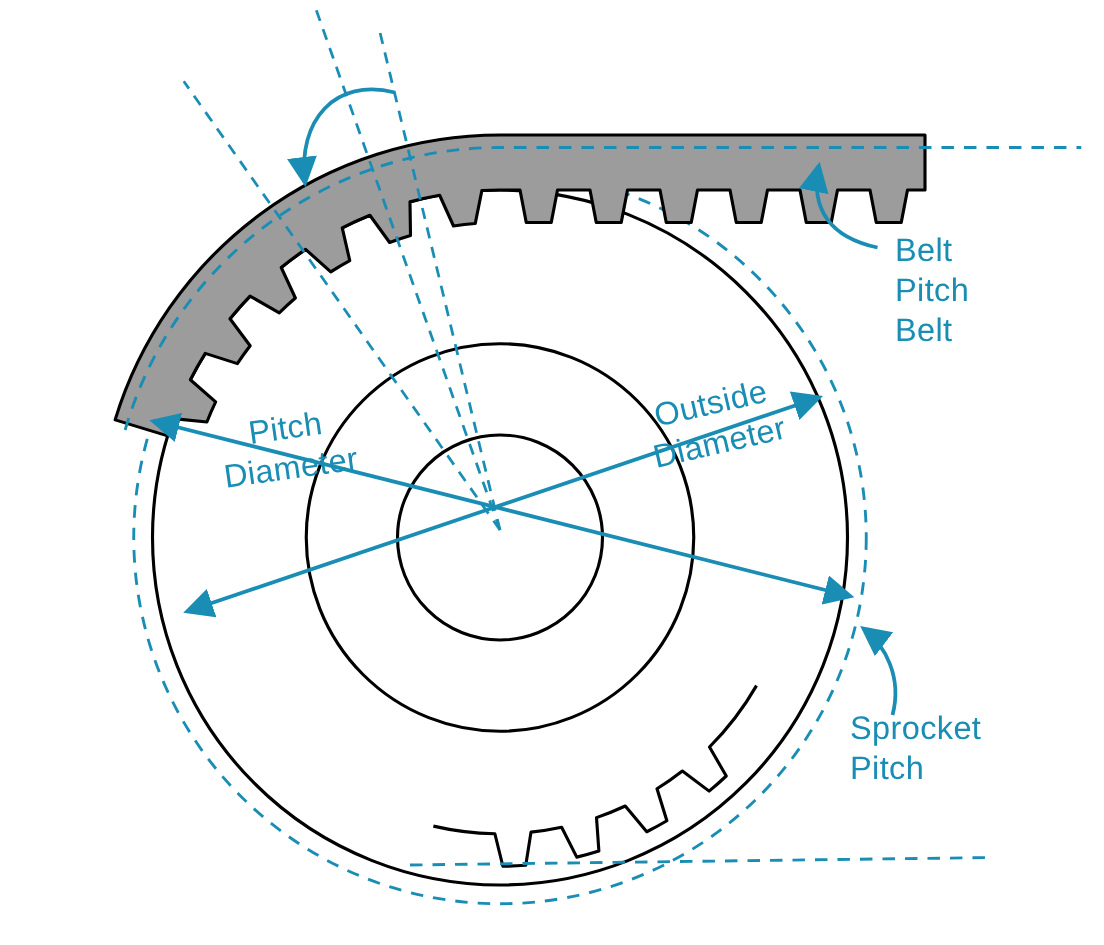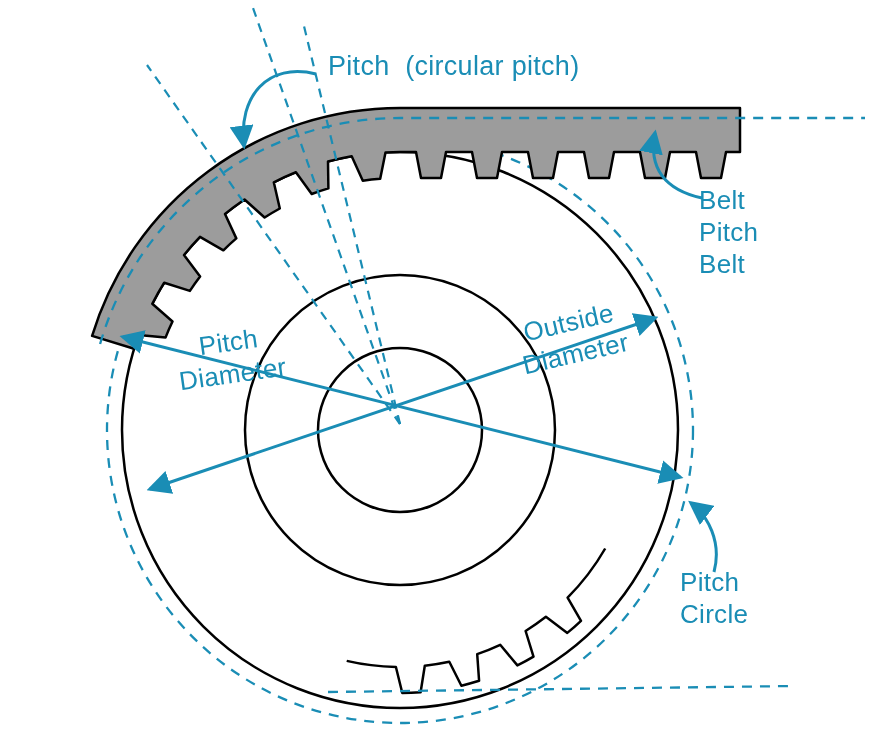--- a/index.html
+++ b/index.html
@@ -15,21 +15,21 @@
   .line-stroke{stroke:var(--line);}
   .accent-stroke{stroke:var(--accent);}
   .accent-fill{fill:var(--accent);}
   .belt-fill{fill:var(--belt);}
   .white-fill{fill:#ffffff;}
   .no-fill{fill:none;}
   .dashed{stroke-dasharray:10 8;}
   .dashed-fine{stroke-dasharray:9 7;}
   .label{position:absolute;color:var(--accent);font-size:26px;line-height:32px;letter-spacing:0.3px;}
   .pitch-label{left:328px;top:50px;font-size:27px;white-space:pre;}
-  .belt-label{left:699px;top:184px;}
+  .belt-label{left:716px;top:184px;}
   .pd-label{left:148px;top:326px;width:165px;text-align:center;transform:rotate(-8deg);}
   .od-label{left:483px;top:306px;width:178px;text-align:center;transform:rotate(-13deg);}
   .spc-label{left:680px;top:566px;}
 </style>
 </head>
 <body>
 
 <div class="page">
 
   <svg id="diagram-svg" width="883" height="756" viewBox="0 0 883 756">
@@ -57,36 +57,35 @@
     <line x1="328" y1="692" x2="795" y2="686" class="accent-stroke dashed" stroke-width="2.3"></line>
 
     <line x1="123" y1="337" x2="680" y2="477" class="accent-stroke" stroke-width="3" marker-start="url(#ah)" marker-end="url(#ah)"></line>
     <line x1="150" y1="489" x2="655" y2="318" class="accent-stroke" stroke-width="3" marker-start="url(#ah)" marker-end="url(#ah)"></line>
 
     <path d="M 316,74 C 268,62 238,96 244,146" class="no-fill accent-stroke" stroke-width="3" marker-end="url(#ah)"></path>
     <path d="M 702,198 C 665,190 648,168 655,133" class="no-fill accent-stroke" stroke-width="3" marker-end="url(#ah)"></path>
     <path d="M 714,572 C 722,542 708,516 691,503" class="no-fill accent-stroke" stroke-width="3" marker-end="url(#ah)"></path>
   </svg>
 
-  <div class="label pitch-label">Pitch  (circular pitch)</div>
 
   <div class="label belt-label">
     <div>Belt</div>
     <div>Pitch</div>
     <div>Belt</div>
   </div>
 
   <div class="label pd-label">
     <div>Pitch</div>
     <div>Diameter</div>
   </div>
 
   <div class="label od-label">
     <div>Outside</div>
     <div>Diameter</div>
   </div>
 
   <div class="label spc-label">
+    <div>Sprocket</div>
     <div>Pitch</div>
-    <div>Circle</div>
   </div>
 
 </div>
 
 </body></html>

